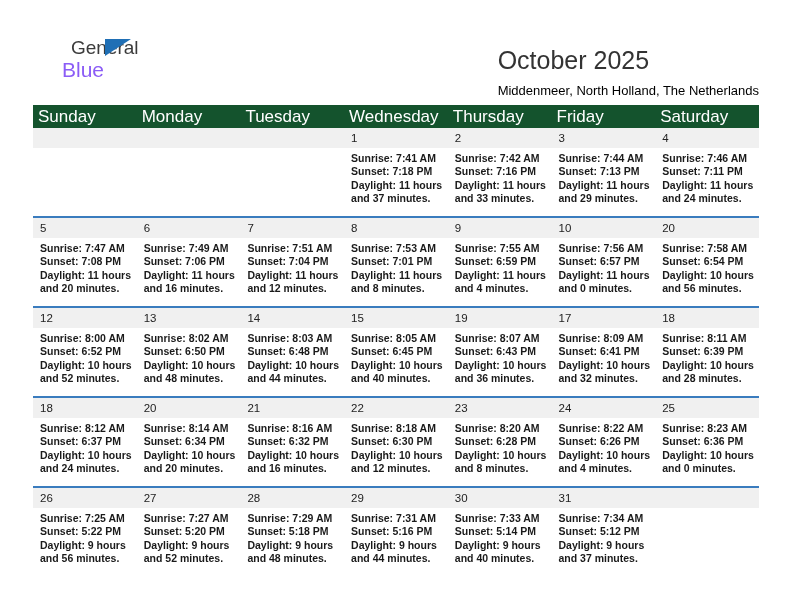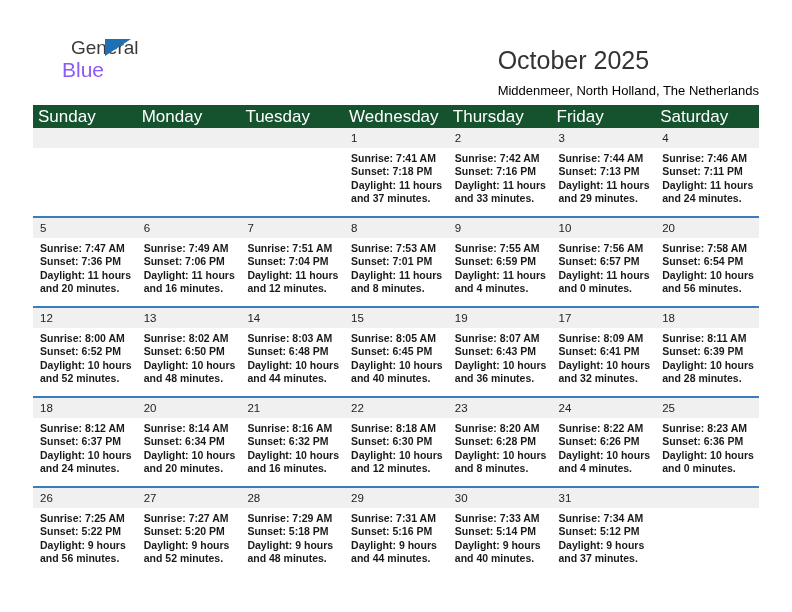--- a/index.html
+++ b/index.html
@@ -236,21 +236,21 @@
               <div>Daylight: 11 hours</div>
               <div>and 24 minutes.</div>
             </div>
           </td>
         </tr>
         <tr class="week">
           <td>
             <div class="daynum">5</div>
             <div class="cellbody">
               <div>Sunrise: 7:47 AM</div>
-              <div>Sunset: 7:36 PM</div>
+              <div>Sunset: 7:08 PM</div>
               <div>Daylight: 11 hours</div>
               <div>and 20 minutes.</div>
             </div>
           </td>
           <td>
             <div class="daynum">6</div>
             <div class="cellbody">
               <div>Sunrise: 7:49 AM</div>
               <div>Sunset: 7:06 PM</div>
               <div>Daylight: 11 hours</div>

